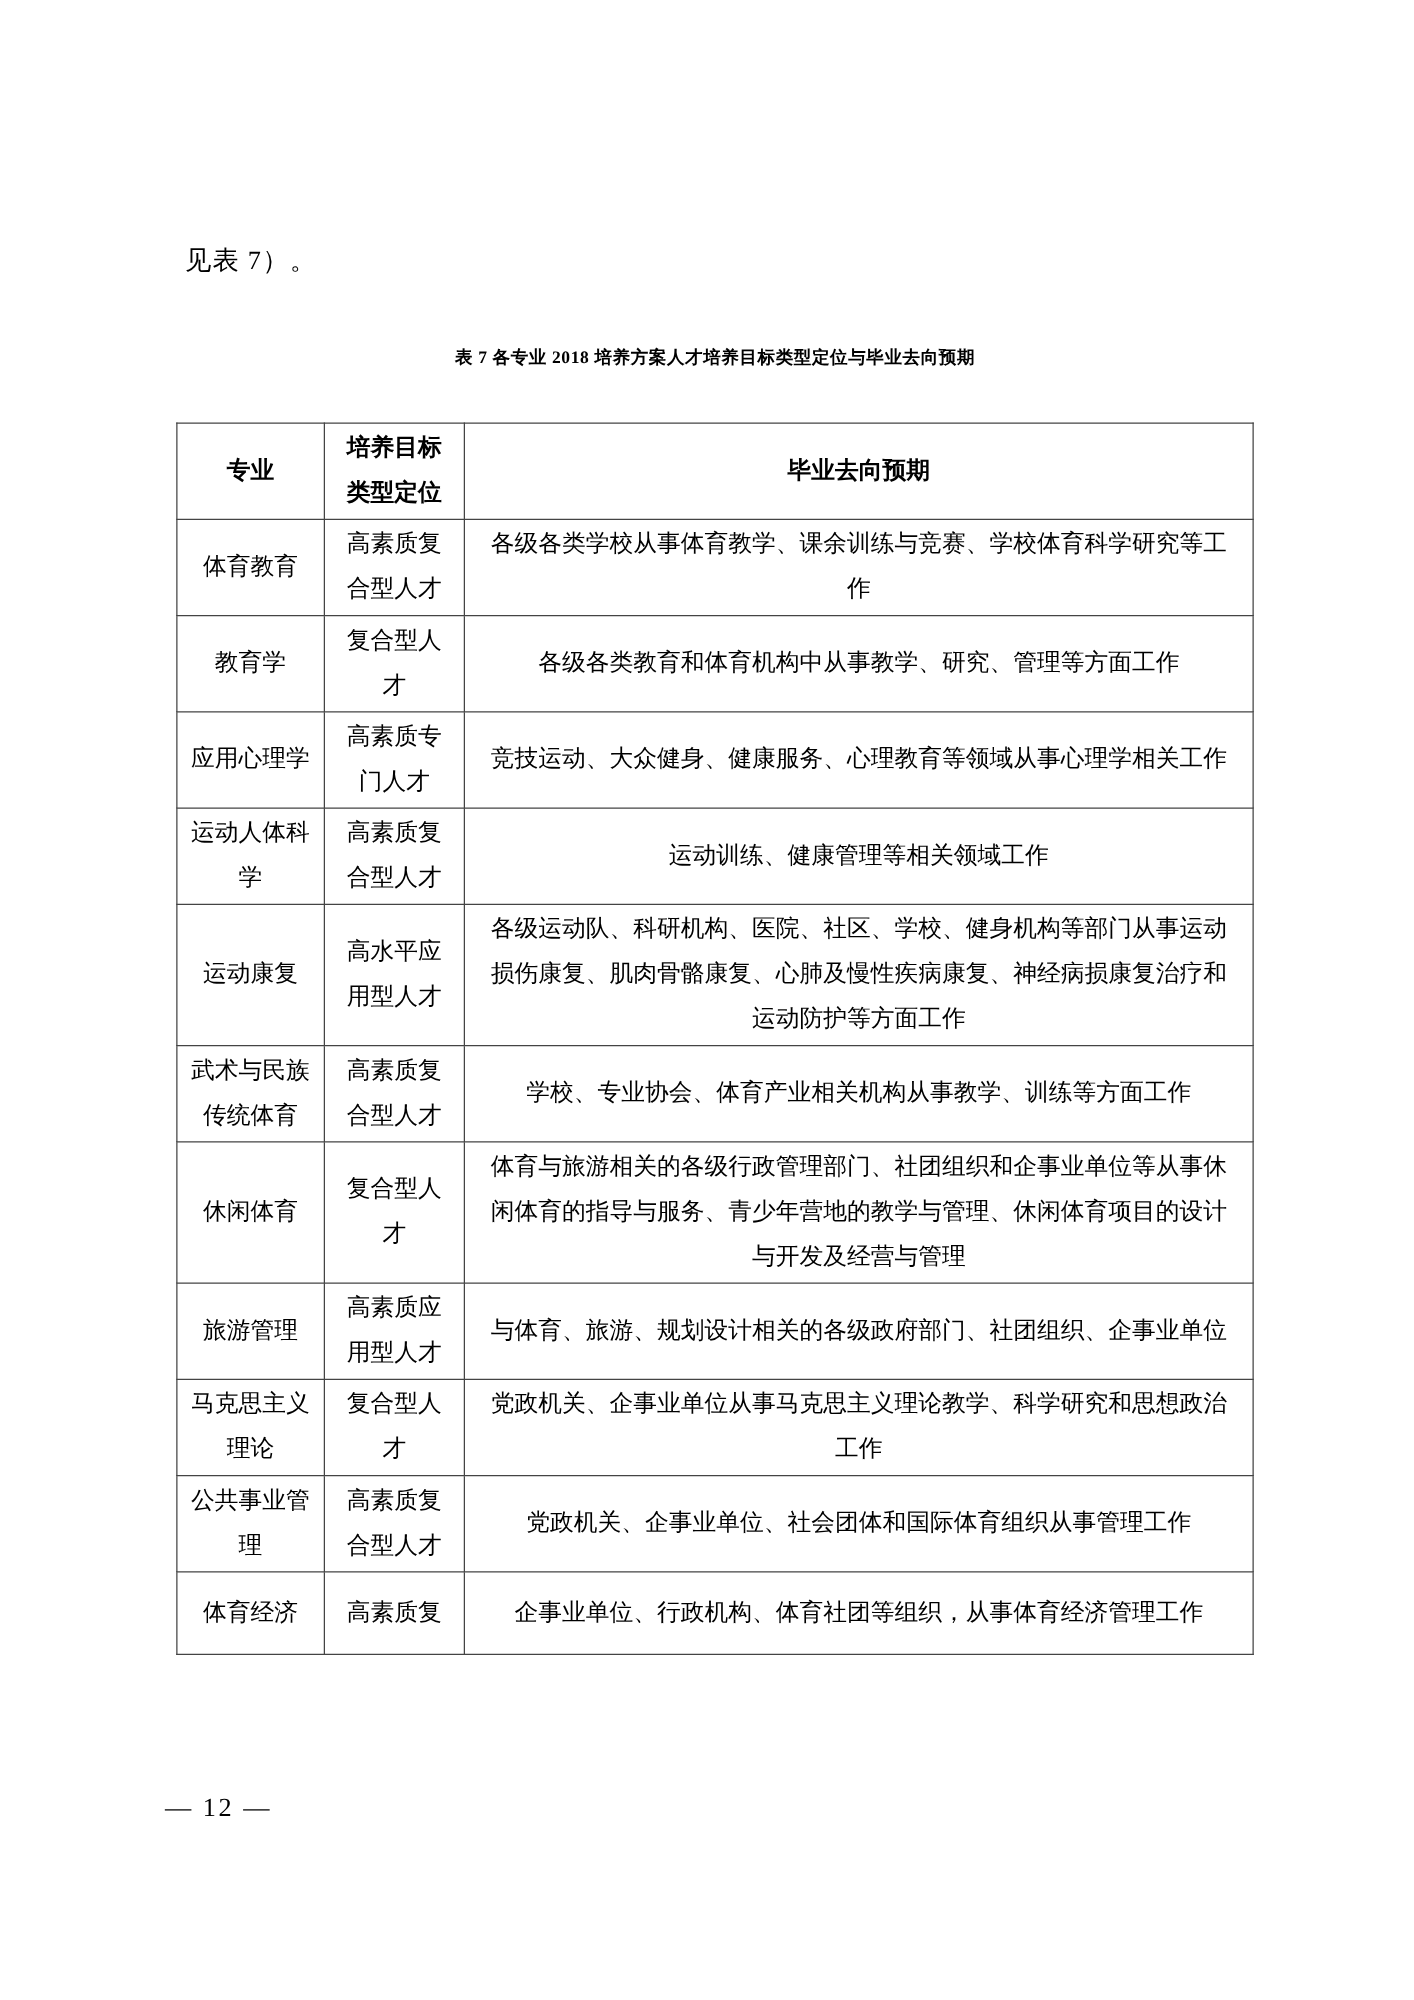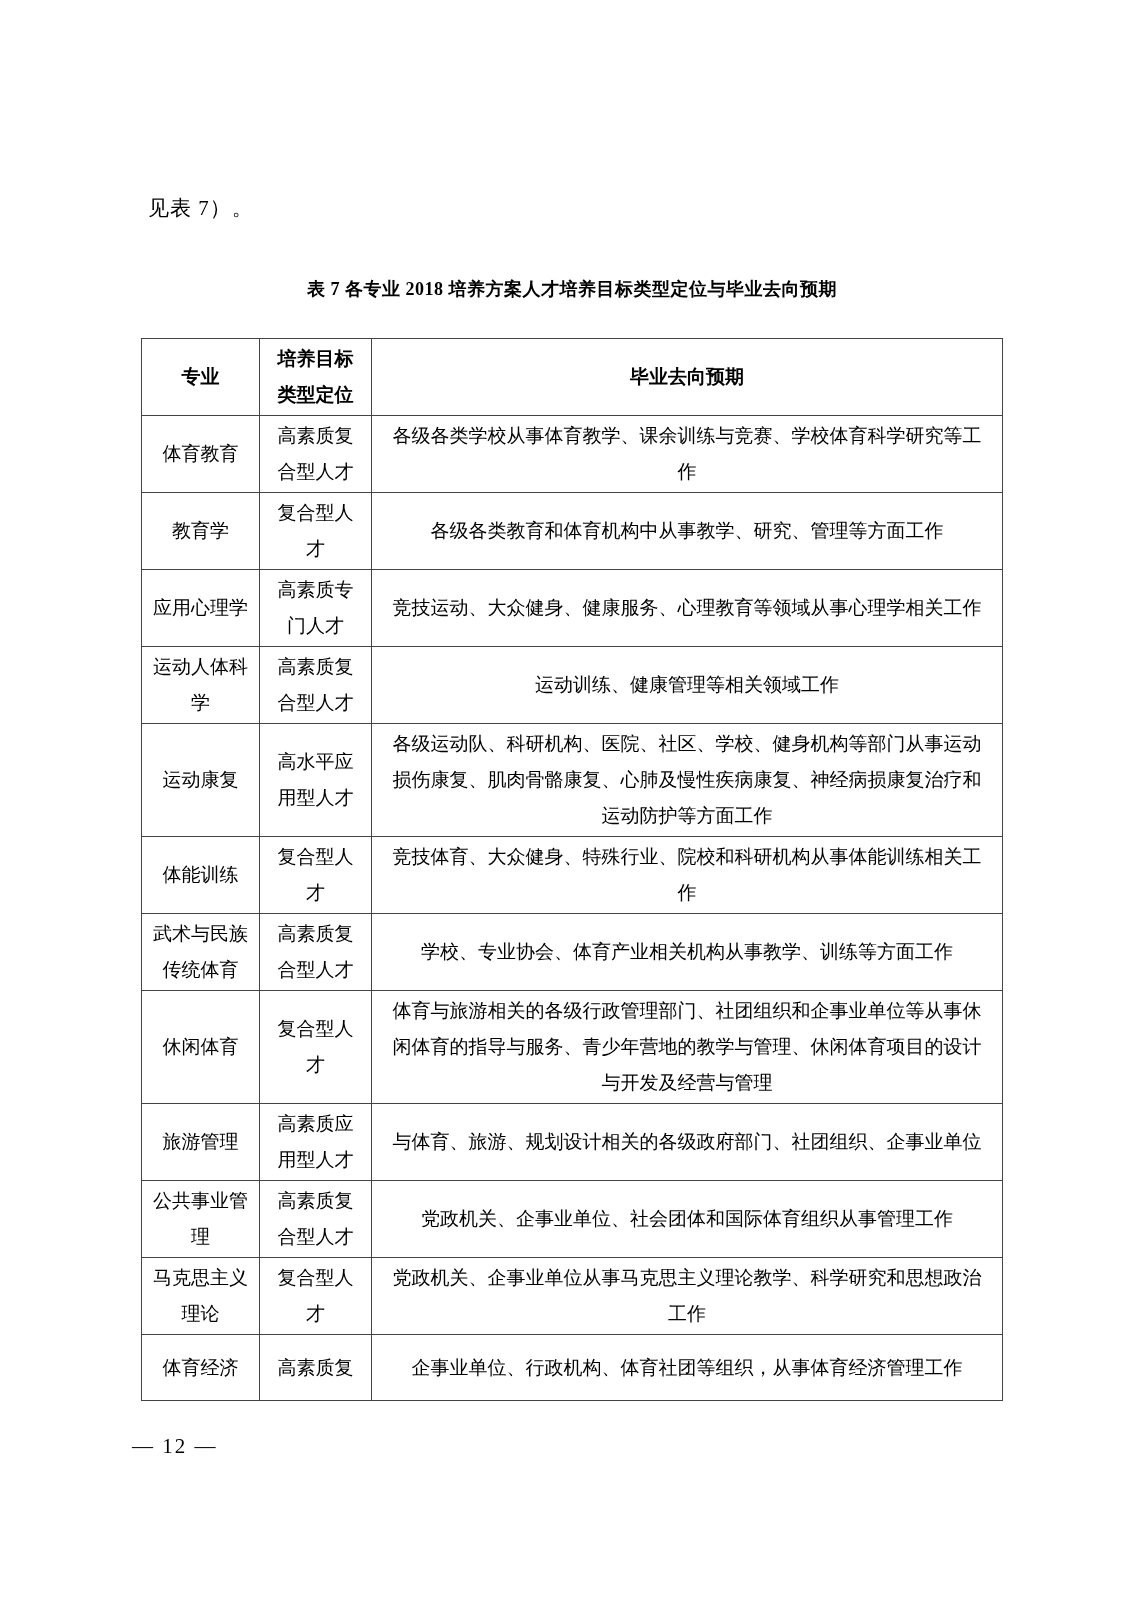--- a/index.html
+++ b/index.html
@@ -26,21 +26,21 @@
     line-height: 30px;
     letter-spacing: 1px;
   }
   .table-title {
     position: absolute;
     left: 141px;
     top: 277px;
     width: 862px;
     margin: 0;
     text-align: center;
-    font-size: 18px;
+    font-size: 14px;
     font-weight: bold;
     letter-spacing: 0.5px;
   }
   table.main-table {
     position: absolute;
     left: 141px;
     top: 311px;
     width: 862px;
     border-collapse: collapse;
     table-layout: fixed;
@@ -114,48 +114,43 @@
           <td class="col1">运动人体科学</td>
           <td class="col2">高素质复合型人才</td>
           <td class="col3">运动训练、健康管理等相关领域工作</td>
         </tr>
         <tr>
           <td class="col1">运动康复</td>
           <td class="col2">高水平应用型人才</td>
           <td class="col3">各级运动队、科研机构、医院、社区、学校、健身机构等部门从事运动损伤康复、肌肉骨骼康复、心肺及慢性疾病康复、神经病损康复治疗和运动防护等方面工作</td>
         </tr>
         <tr>
-          <td class="col1">体能训练</td>
-          <td class="col2">复合型人才</td>
-          <td class="col3">竞技体育、大众健身、特殊行业、院校和科研机构从事体能训练相关工作</td>
-        </tr>
-        <tr>
           <td class="col1">武术与民族传统体育</td>
           <td class="col2">高素质复合型人才</td>
           <td class="col3">学校、专业协会、体育产业相关机构从事教学、训练等方面工作</td>
         </tr>
         <tr>
           <td class="col1">休闲体育</td>
           <td class="col2">复合型人才</td>
           <td class="col3">体育与旅游相关的各级行政管理部门、社团组织和企事业单位等从事休闲体育的指导与服务、青少年营地的教学与管理、休闲体育项目的设计与开发及经营与管理</td>
         </tr>
         <tr>
           <td class="col1">旅游管理</td>
           <td class="col2">高素质应用型人才</td>
           <td class="col3">与体育、旅游、规划设计相关的各级政府部门、社团组织、企事业单位</td>
         </tr>
         <tr>
+          <td class="col1">马克思主义理论</td>
+          <td class="col2">复合型人才</td>
+          <td class="col3">党政机关、企事业单位从事马克思主义理论教学、科学研究和思想政治工作</td>
+        </tr>
+        <tr>
           <td class="col1">公共事业管理</td>
           <td class="col2">高素质复合型人才</td>
           <td class="col3">党政机关、企事业单位、社会团体和国际体育组织从事管理工作</td>
-        </tr>
-        <tr>
-          <td class="col1">马克思主义理论</td>
-          <td class="col2">复合型人才</td>
-          <td class="col3">党政机关、企事业单位从事马克思主义理论教学、科学研究和思想政治工作</td>
         </tr>
         <tr>
           <td class="col1">体育经济</td>
           <td class="col2">高素质复</td>
           <td class="col3">企事业单位、行政机构、体育社团等组织，从事体育经济管理工作</td>
         </tr>
       </tbody>
   </table>
 
   <div class="footer">— 12 —</div>

